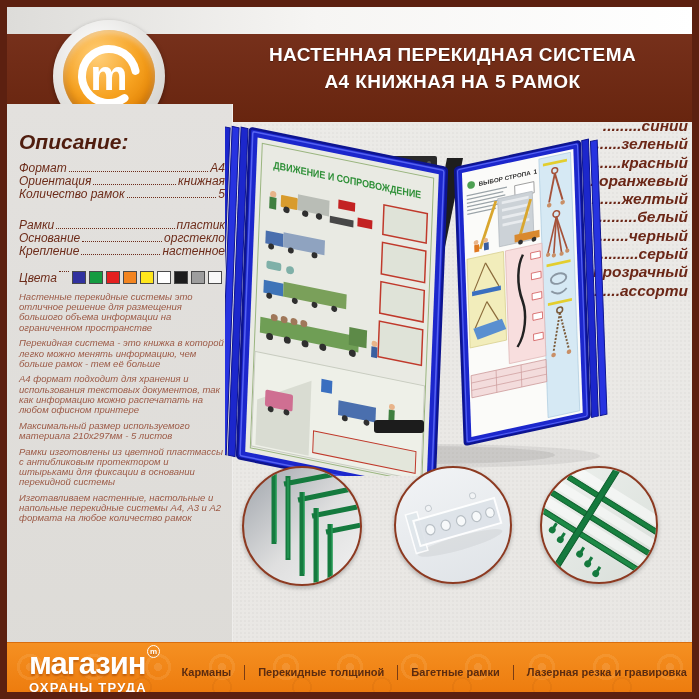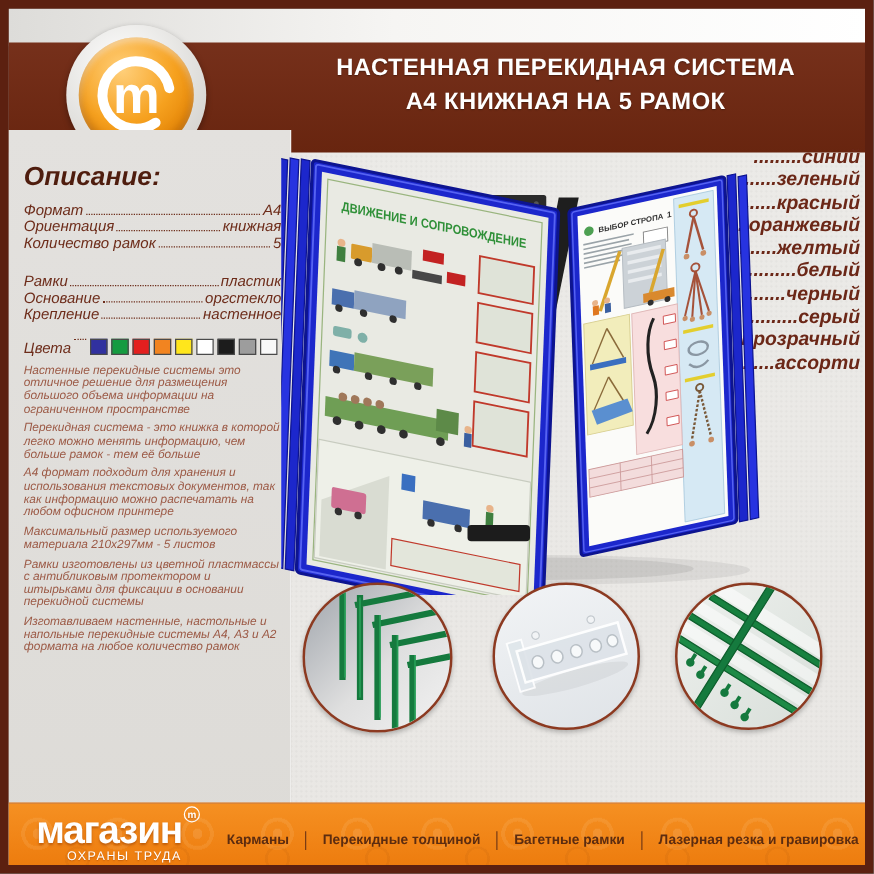--- a/index.html
+++ b/index.html
@@ -61,21 +61,21 @@
     border-top:1px solid #d96d0e;
     background:
       radial-gradient(circle at 30px 24px, rgba(255,255,255,.10) 0 4px, transparent 4px),
       radial-gradient(circle at 30px 24px, transparent 10px, rgba(255,235,200,.10) 10px 13px, transparent 13px),
       radial-gradient(circle at 62px 44px, transparent 8px, rgba(120,50,0,.07) 8px 10px, transparent 10px),
       linear-gradient(180deg,#f59022,#ec790b);
     background-size:64px 52px,64px 52px,80px 60px,auto;margin-top:40px;}
   .brand{position:absolute;left:29px;top:5px;color:#fff;line-height:1;}
   .brand-main{font-size:31px;font-weight:bold;letter-spacing:-1px;
     text-shadow:0 2px 2px rgba(150,60,0,.55);}
-  .brand-sub{font-size:10px;font-weight:normal;letter-spacing:1.2px;margin-top:2px;
+  .brand-sub{font-size:13px;font-weight:bold;letter-spacing:1.2px;margin-top:2px;
     text-shadow:0 1px 1px rgba(150,60,0,.5);text-align:right;}
   .brand-mark{position:absolute;right:-14px;top:-3px;width:13px;height:13px;border:1.5px solid #fff;
     border-radius:50%;font-size:8px;font-weight:bold;text-align:center;line-height:11px;}
   .menu{position:absolute;left:197px;right:12px;top:0;height:58px;
     display:flex;align-items:center;justify-content:flex-end;gap:13px;
     font-size:11px;font-weight:bold;color:#5c2c10;}
   .menu-item{cursor:pointer;white-space:nowrap;}
   .menu-sep{width:1px;height:15px;background:#7a3c14;flex:none;}
 </style>
 </head>

